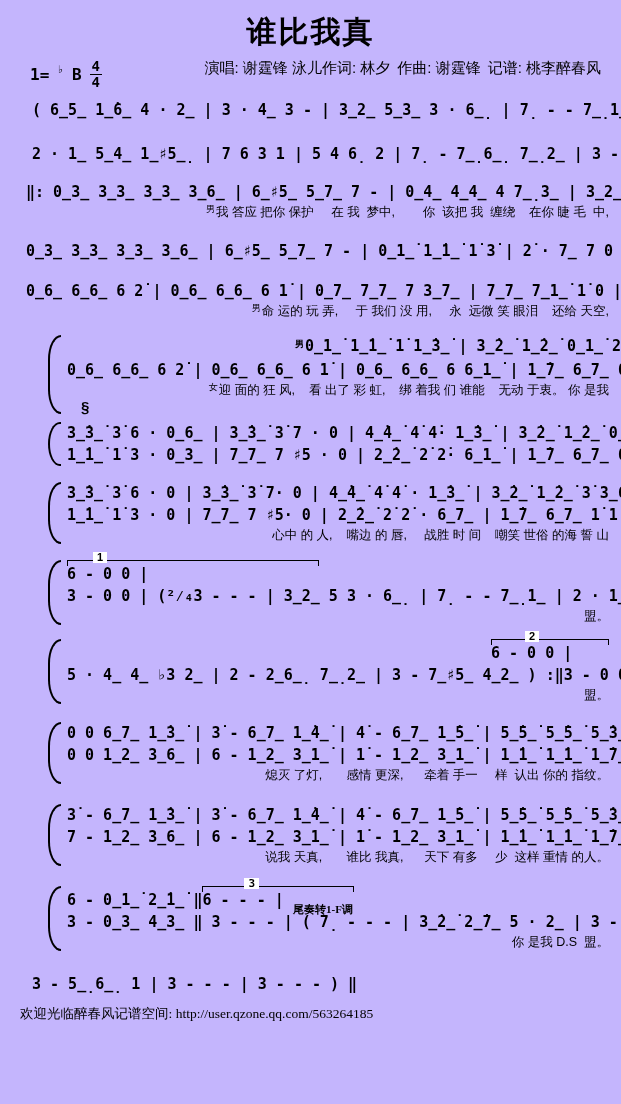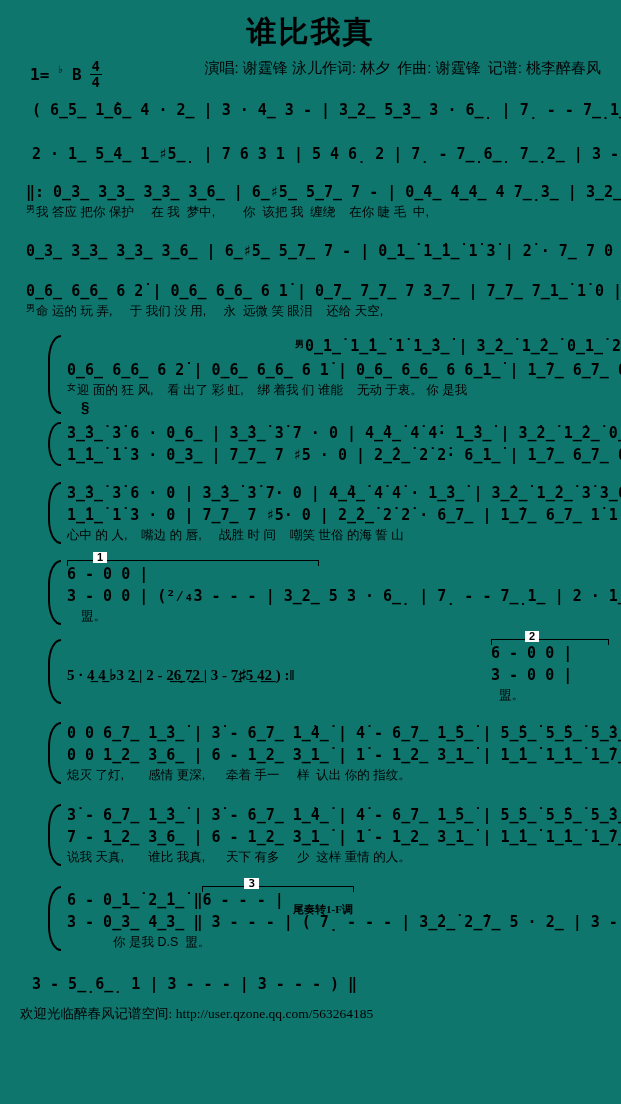--- a/index.html
+++ b/index.html
@@ -1,38 +1,38 @@
 <!DOCTYPE html>
 <html><head>
 <meta charset="utf-8">
 <style>
   html,body{margin:0;padding:0;background:#e8e8e8;}
   .page{
     width:621px;height:1104px;box-sizing:border-box;
-    background:#0f766e;color:#000;position:relative;overflow:hidden;
+    background:#c4b5fd;color:#000;position:relative;overflow:hidden;
     padding:8px 12px 0 12px;margin:0 auto;
     font-family:"Liberation Sans","DejaVu Sans",sans-serif;
   }
   .title{
     text-align:center;font-size:30px;font-weight:bold;
     margin:4px 0 6px 0;letter-spacing:2px;
   }
   .meta{display:flex;align-items:flex-start;font-size:15px;margin:0 8px 10px 18px;}
   .keyblock{width:150px;font-size:16px;font-weight:bold;display:flex;align-items:center;gap:8px;font-family:"DejaVu Sans Mono",monospace;}
   .flat{font-size:11px;vertical-align:super;position:relative;top:-5px;}
   .ts{display:inline-flex;flex-direction:column;align-items:center;line-height:1.05;font-size:14px;font-weight:bold;}
   .ts .num{border-bottom:1.6px solid #000;padding:0 2px;}
   .vocal{margin-left:40px;white-space:pre;}
   .credits{margin-left:auto;display:flex;flex-direction:row;gap:7px;white-space:pre;}
   .noteline{
     font-family:"DejaVu Sans Mono","Liberation Mono",monospace;
     font-weight:bold;font-size:15px;line-height:22px;white-space:pre;
   }
   .lyr{
-    font-size:12.5px;line-height:17px;white-space:pre;margin-top:1px;
+    font-size:12.5px;line-height:17px;white-space:pre;margin-top:1px;text-align:right;
   }
   .marker{font-size:9px;position:relative;top:-4px;margin-right:1px;}
   .blk{margin-left:14px;}
   .mb14{margin-bottom:14px;}.mb16{margin-bottom:16px;}.mb18{margin-bottom:18px;}
   .mb20{margin-bottom:20px;}.mb22{margin-bottom:22px;}.mb8{margin-bottom:8px;}
   .intro{margin-left:20px;}
   .system{display:flex;margin-left:36px;align-items:stretch;}
   .bracket{
     width:11px;border:2.5px solid #000;border-right:none;
     border-radius:14px 0 0 14px / 26px 0 0 26px;
@@ -50,21 +50,21 @@
   .volta::before{left:0;}
   .volta::after{right:0;}
   .vnum{
     position:absolute;top:-9px;font-size:11px;font-weight:bold;
     background:#fff;padding:0 4px;line-height:11px;
   }
   .v1{width:252px;}  .v1 .vnum{left:26px;}
   .v2{width:118px;} .v2 .vnum{left:34px;}
   .v3{width:152px;} .v3 .vnum{left:42px;}
   .row{display:flex;align-items:flex-end;}
-  .grow{flex:1;font-family:Liberation Serif, serif;}
+  .grow{flex:1;}
   .right118{flex:0 0 118px;}
   .rel{position:relative;}
   .annot{
     position:absolute;left:226px;top:-13px;font-size:11px;
     font-family:"Liberation Serif","DejaVu Serif",serif;white-space:pre;
   }
   .segno{font-size:15px;font-weight:bold;margin:0 0 0 14px;line-height:14px;}
   .footer{
     font-size:13.5px;margin:10px 0 0 8px;white-space:pre;
     font-family:"Liberation Serif","DejaVu Serif",serif;

